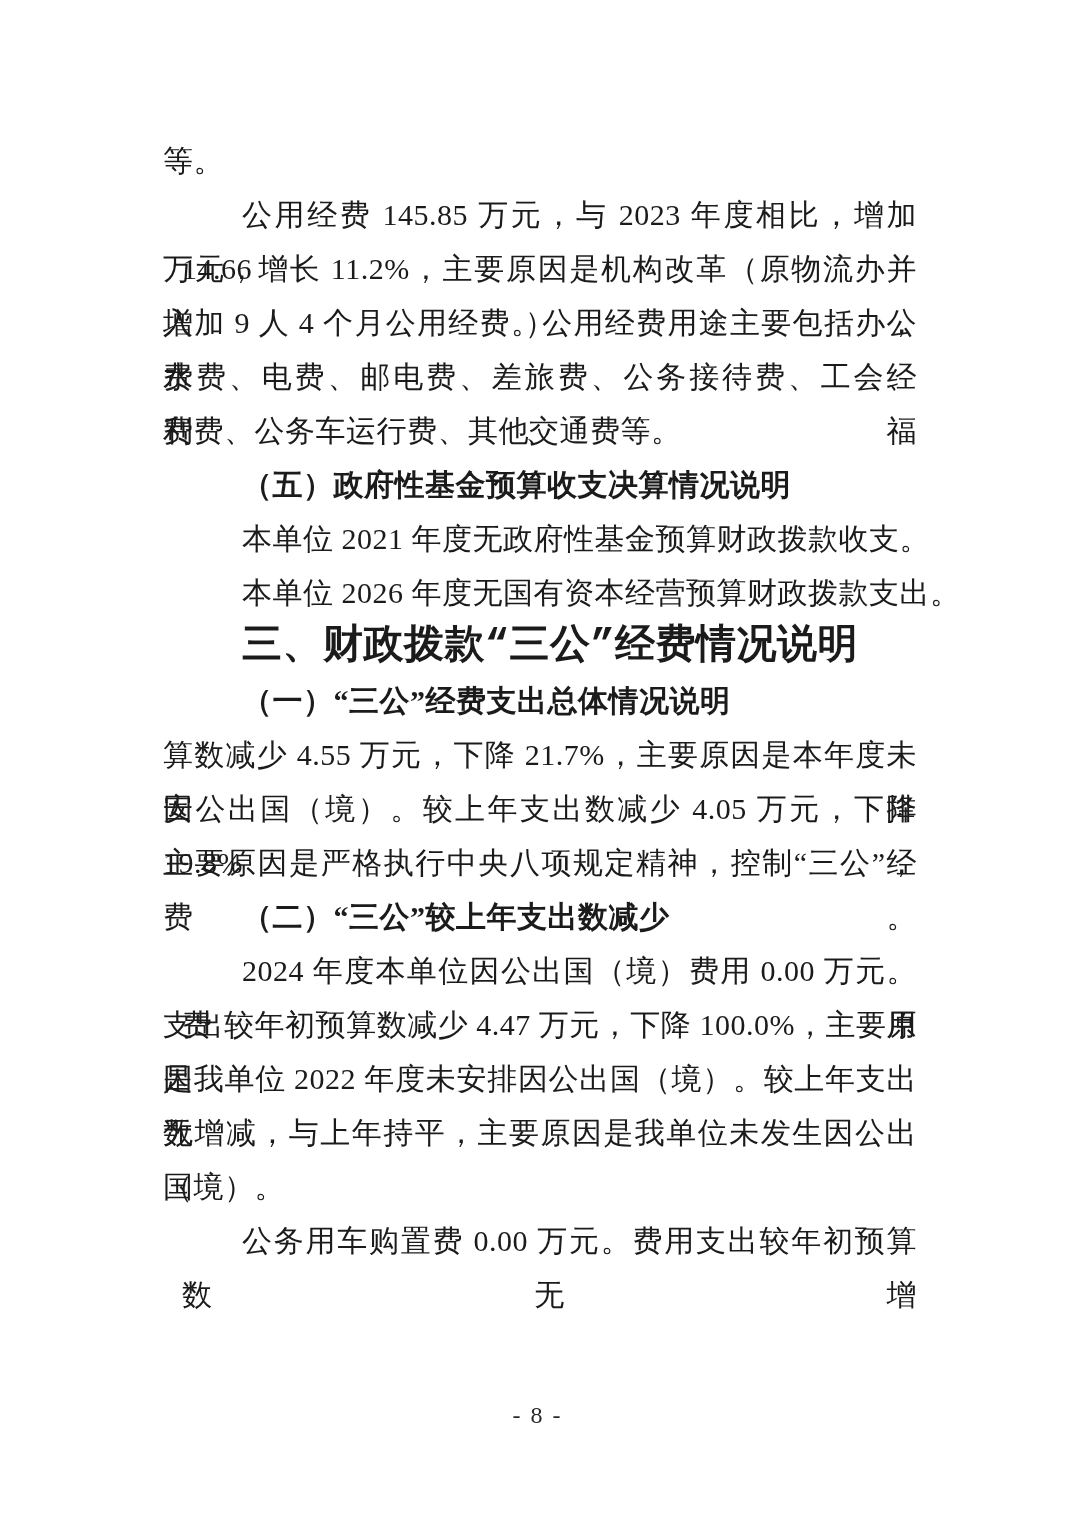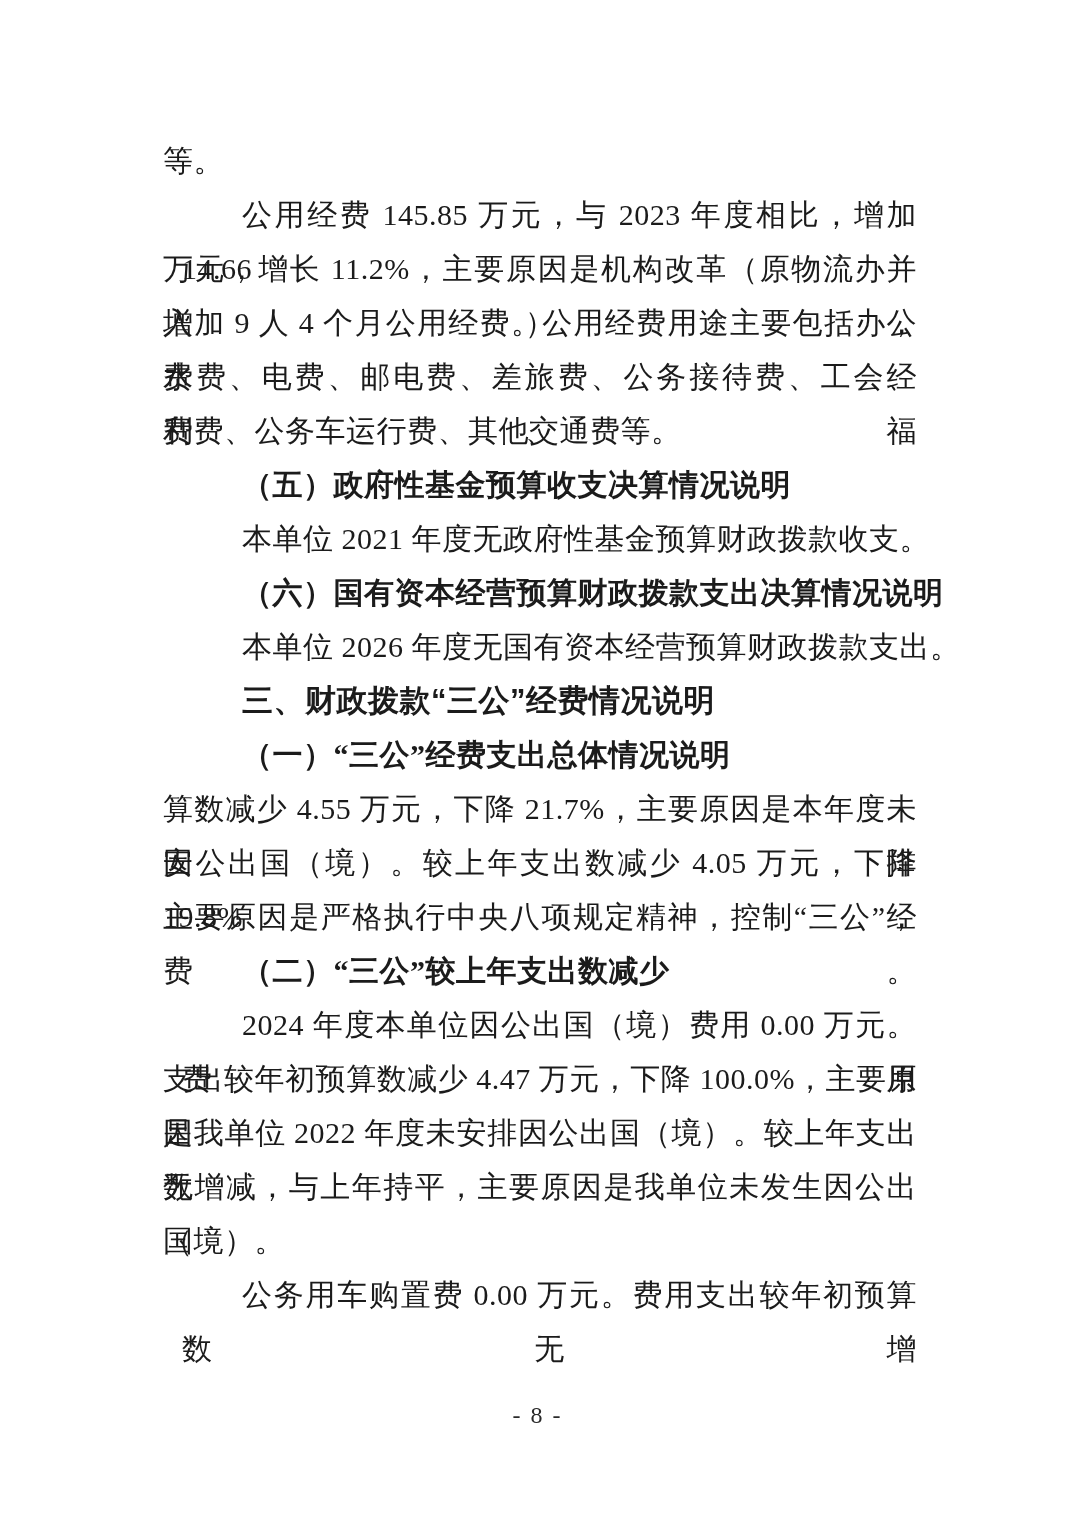--- a/index.html
+++ b/index.html
@@ -41,23 +41,23 @@
   }
   .line.body {
     font-family: "Liberation Serif", "DejaVu Serif", serif;
     font-weight: 400;
   }
   .line.h-kai {
     font-family: Liberation Serif, serif;
     font-weight: 700;
   }
   .line.h-hei {
-    font-family: Liberation Sans, sans-serif;
+    font-family: Liberation Mono, monospace;
     font-weight: 700;
-    font-size: 31px;
+    font-size: 40px;
   }
   .footer {
     position: absolute;
     left: 0;
     top: 1396px;
     width: 1075px;
     text-align: center;
     font-size: 24px;
     line-height: 38px;
     font-family: "Liberation Serif", "DejaVu Serif", serif;
@@ -71,21 +71,20 @@
 <div class="page">
   <div class="doc-body">
       <div class="line body">等。</div>
       <div class="line body indent fill">公用经费 145.85 万元，与 2023 年度相比，增加 14.66</div>
       <div class="line body fill">万元，增长 11.2%，主要原因是机构改革（原物流办并入），</div>
       <div class="line body fill">增加 9 人 4 个月公用经费。公用经费用途主要包括办公费、</div>
       <div class="line body fill">水费、电费、邮电费、差旅费、公务接待费、工会经费、福</div>
       <div class="line body">利费、公务车运行费、其他交通费等。</div>
       <div class="line h-kai indent">（五）政府性基金预算收支决算情况说明</div>
       <div class="line body indent">本单位 2021 年度无政府性基金预算财政拨款收支。</div>
-      <div class="line h-kai indent">（六）国有资本经营预算财政拨款支出决算情况说明</div>
       <div class="line body indent">本单位 2026 年度无国有资本经营预算财政拨款支出。</div>
       <div class="line h-hei indent">三、财政拨款“三公”经费情况说明</div>
       <div class="line h-kai indent">（一）“三公”经费支出总体情况说明</div>
       <div class="line body fill">算数减少 4.55 万元，下降 21.7%，主要原因是本年度未安排</div>
       <div class="line body fill">因公出国（境）。较上年支出数减少 4.05 万元，下降 19.8%，</div>
       <div class="line body fill">主要原因是严格执行中央八项规定精神，控制“三公”经费。</div>
       <div class="line h-kai indent">（二）“三公”较上年支出数减少</div>
       <div class="line body indent fill">2024 年度本单位因公出国（境）费用 0.00 万元。费用</div>
       <div class="line body fill">支出较年初预算数减少 4.47 万元，下降 100.0%，主要原因</div>
       <div class="line body fill">是我单位 2022 年度未安排因公出国（境）。较上年支出数</div>

